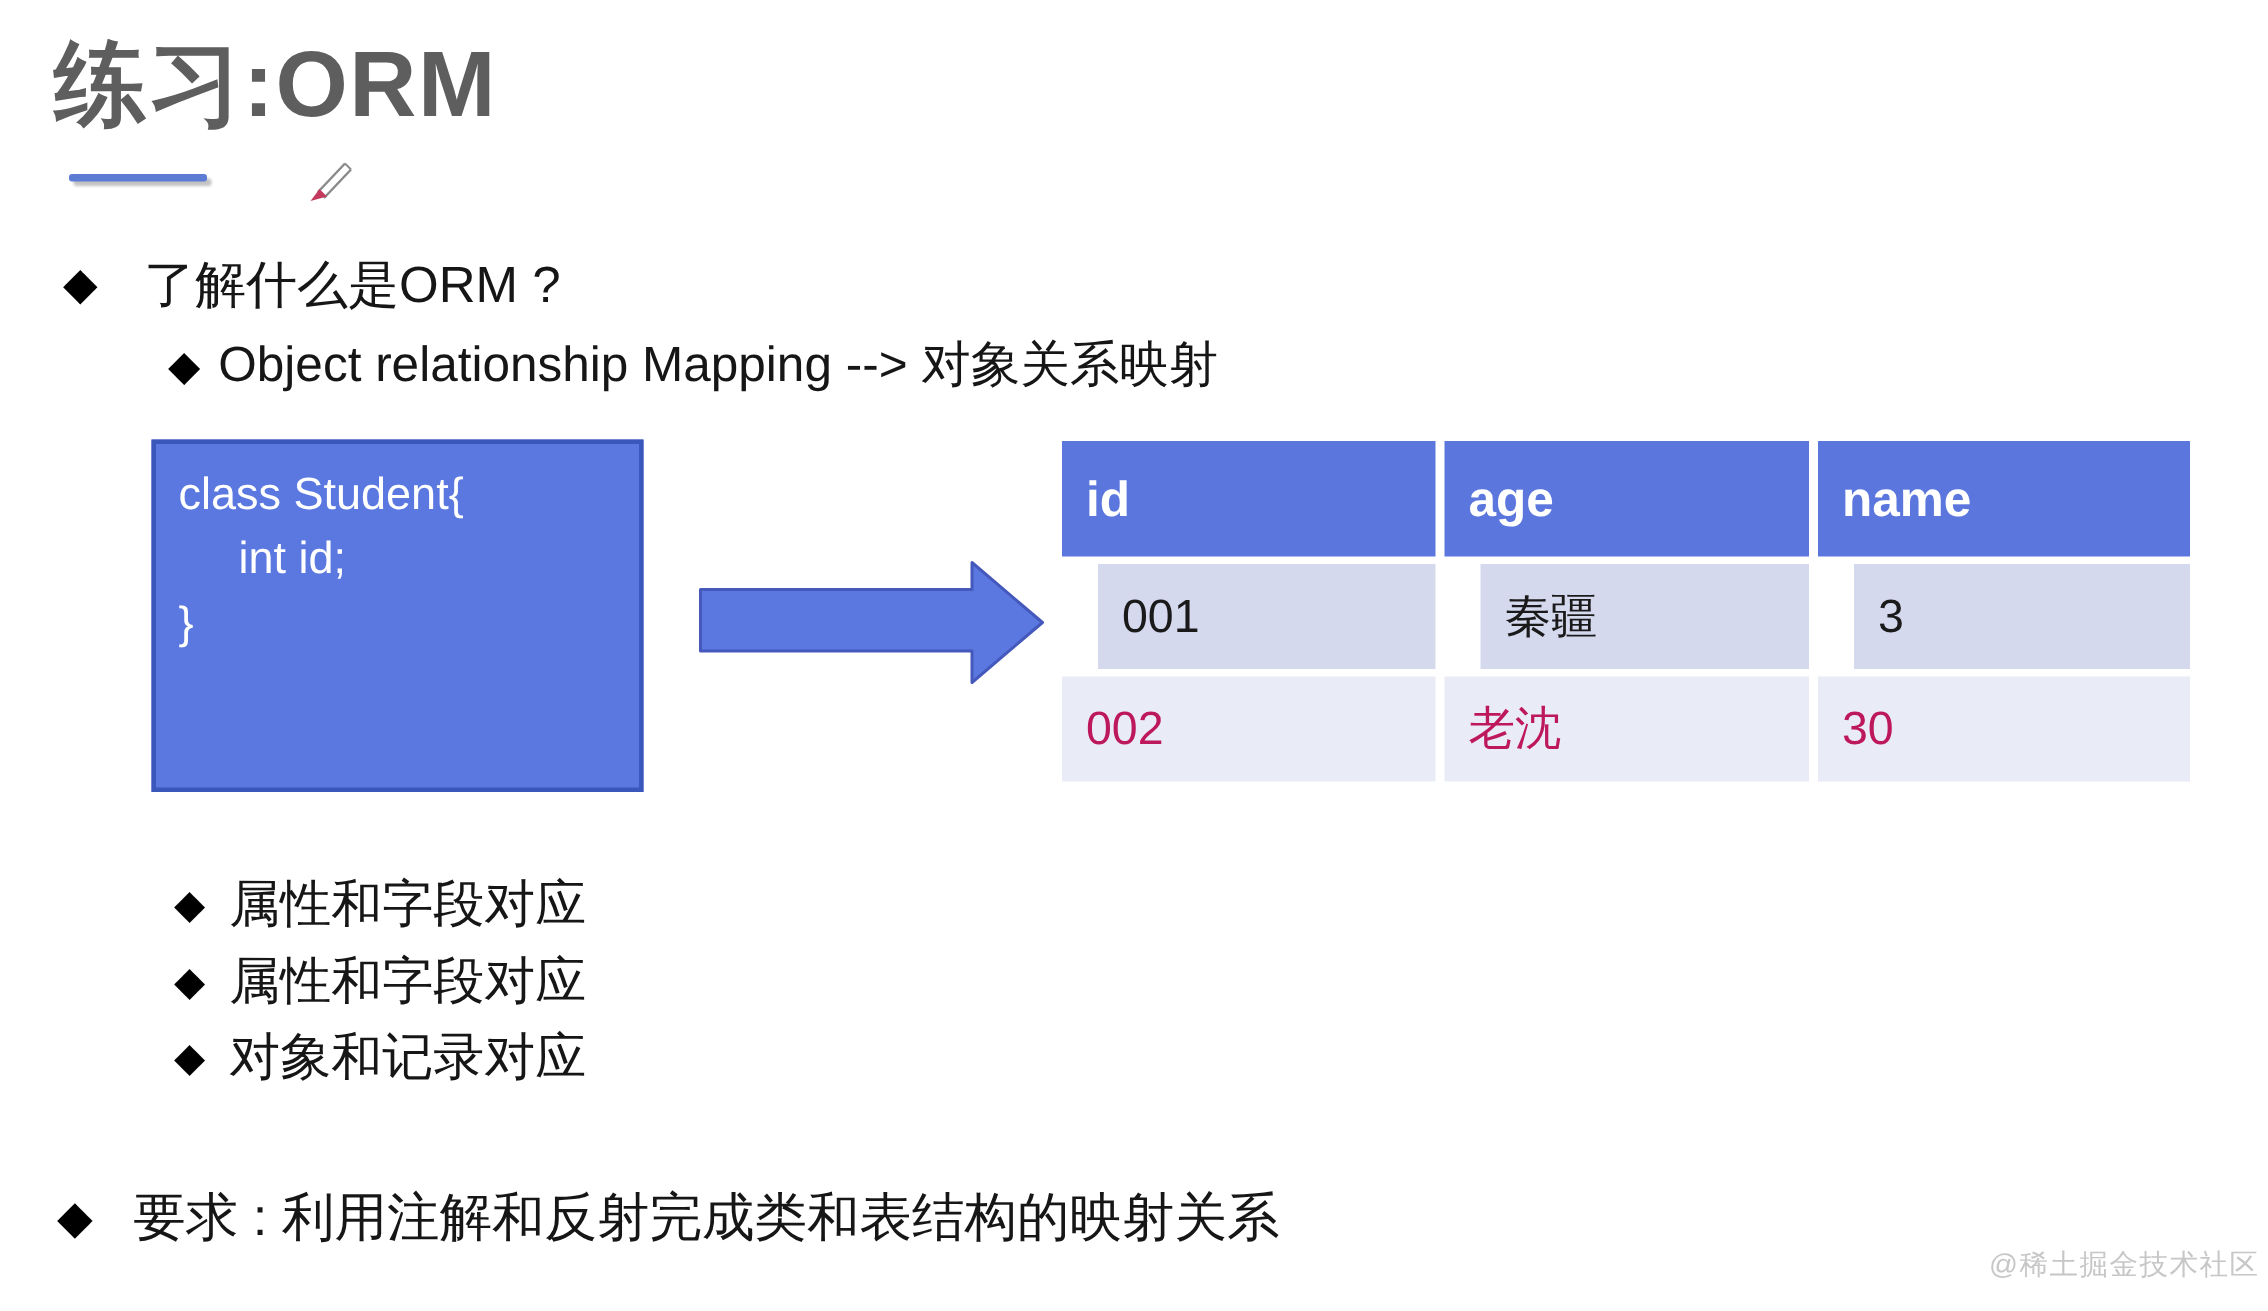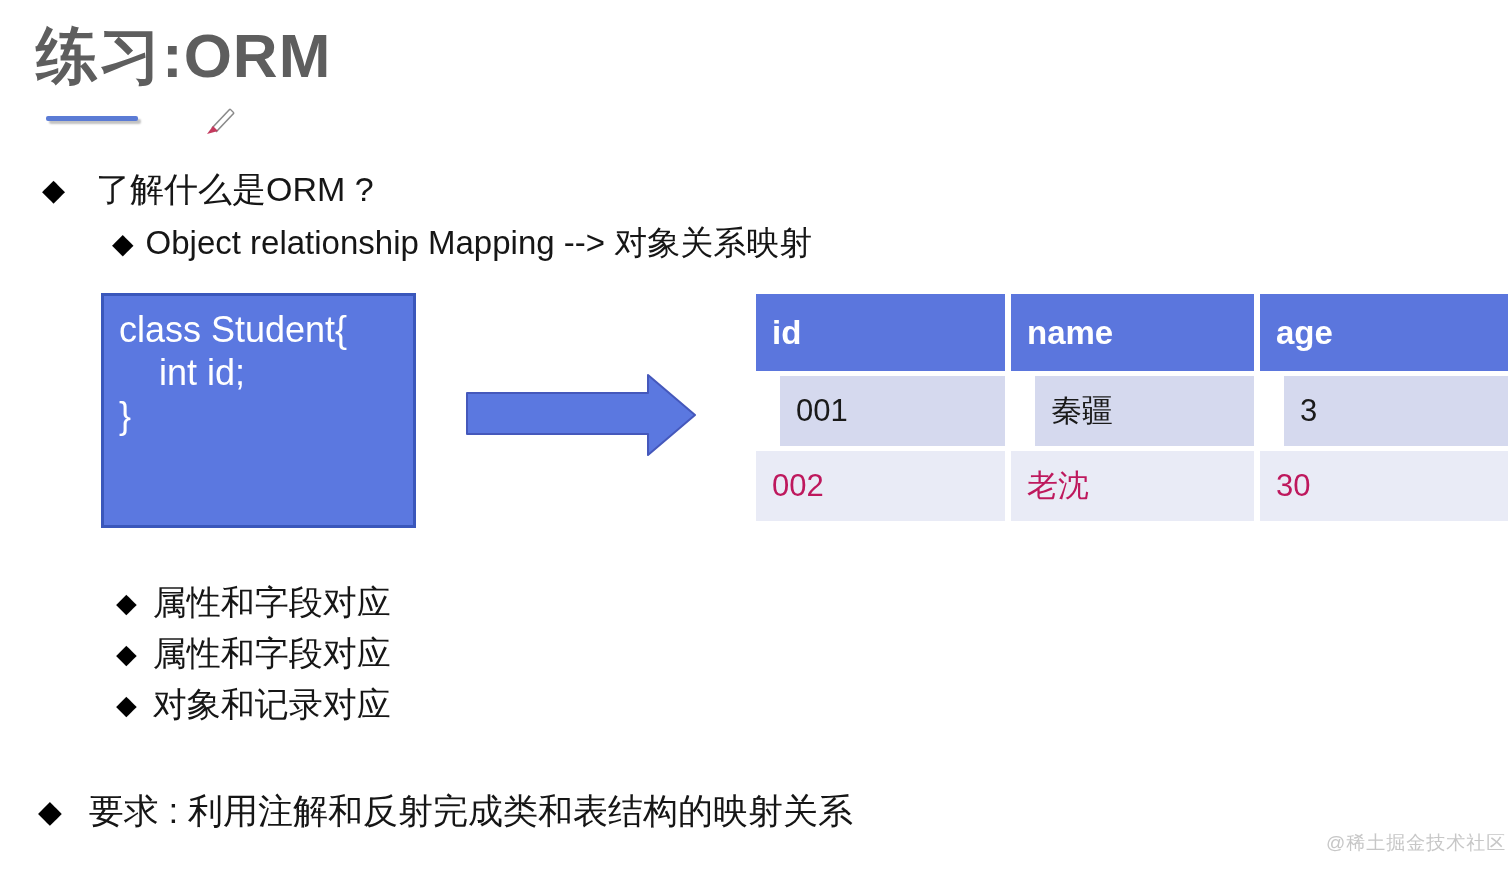--- a/index.html
+++ b/index.html
@@ -27,30 +27,30 @@
 
   .bullet.l1 { left: 42px; top: 167px; gap: 31px; font-size: 34px; }
   .bullet.l1 .dia { font-size: 30px; }
   .bullet.l2 { left: 112px; top: 221px; gap: 12px; font-size: 33px; }
   .bullet.l2 .dia { font-size: 28px; }
 
   .code-box {
     position: absolute; left: 101px; top: 293px;
     width: 283px; height: 206px;
     background: #5b78e0; border: 3px solid #3a57bb;
-    color: #ffffff; font-size: 36px; line-height: 43px;
-    padding: 12px 11px 11px 15px;
+    color: #ffffff; font-size: 30px; line-height: 43px;
+    padding: 12px 24px 11px 15px;
   }
   .code-box .cl { white-space: pre; }
   .code-box .ind { padding-left: 40px; }
 
   .arrow { position: absolute; left: 464px; top: 372px; width: 234px; height: 86px; }
 
   .orm-table {
-    position: absolute; left: 756px; top: 294px;
+    position: absolute; left: 708px; top: 294px;
     display: grid;
     grid-template-columns: 249px 243px 248px;
     grid-template-rows: 77px 70px 70px;
     column-gap: 6px; row-gap: 5px;
   }
   .cell { display: flex; align-items: center; padding-left: 16px; white-space: nowrap; }
   .th { background: #5b76dd; color: #ffffff; font-weight: 700; font-size: 33px; }
   .r1 { background: #d5d9ee; color: #1a1a1a; font-size: 31px; margin-left: 24px; }
   .r2 { background: #e9ebf6; color: #be185d; font-size: 31px; }
 
@@ -96,22 +96,22 @@
     <div class="cl ind">int id;</div>
     <div class="cl">}</div>
   </div>
 
   <svg class="arrow" viewBox="0 0 234 86">
     <polygon points="3,21 184,21 184,3 231,43 184,83 184,62 3,62" fill="#5b78e0" stroke="#4558bb" stroke-width="2" stroke-linejoin="round"></polygon>
   </svg>
 
   <div class="orm-table">
     <div class="cell th">id</div>
+    <div class="cell th">age</div>
     <div class="cell th">name</div>
-    <div class="cell th">age</div>
 
     <div class="cell r1">001</div>
     <div class="cell r1">秦疆</div>
     <div class="cell r1">3</div>
 
     <div class="cell r2">002</div>
     <div class="cell r2">老沈</div>
     <div class="cell r2">30</div>
   </div>
 

